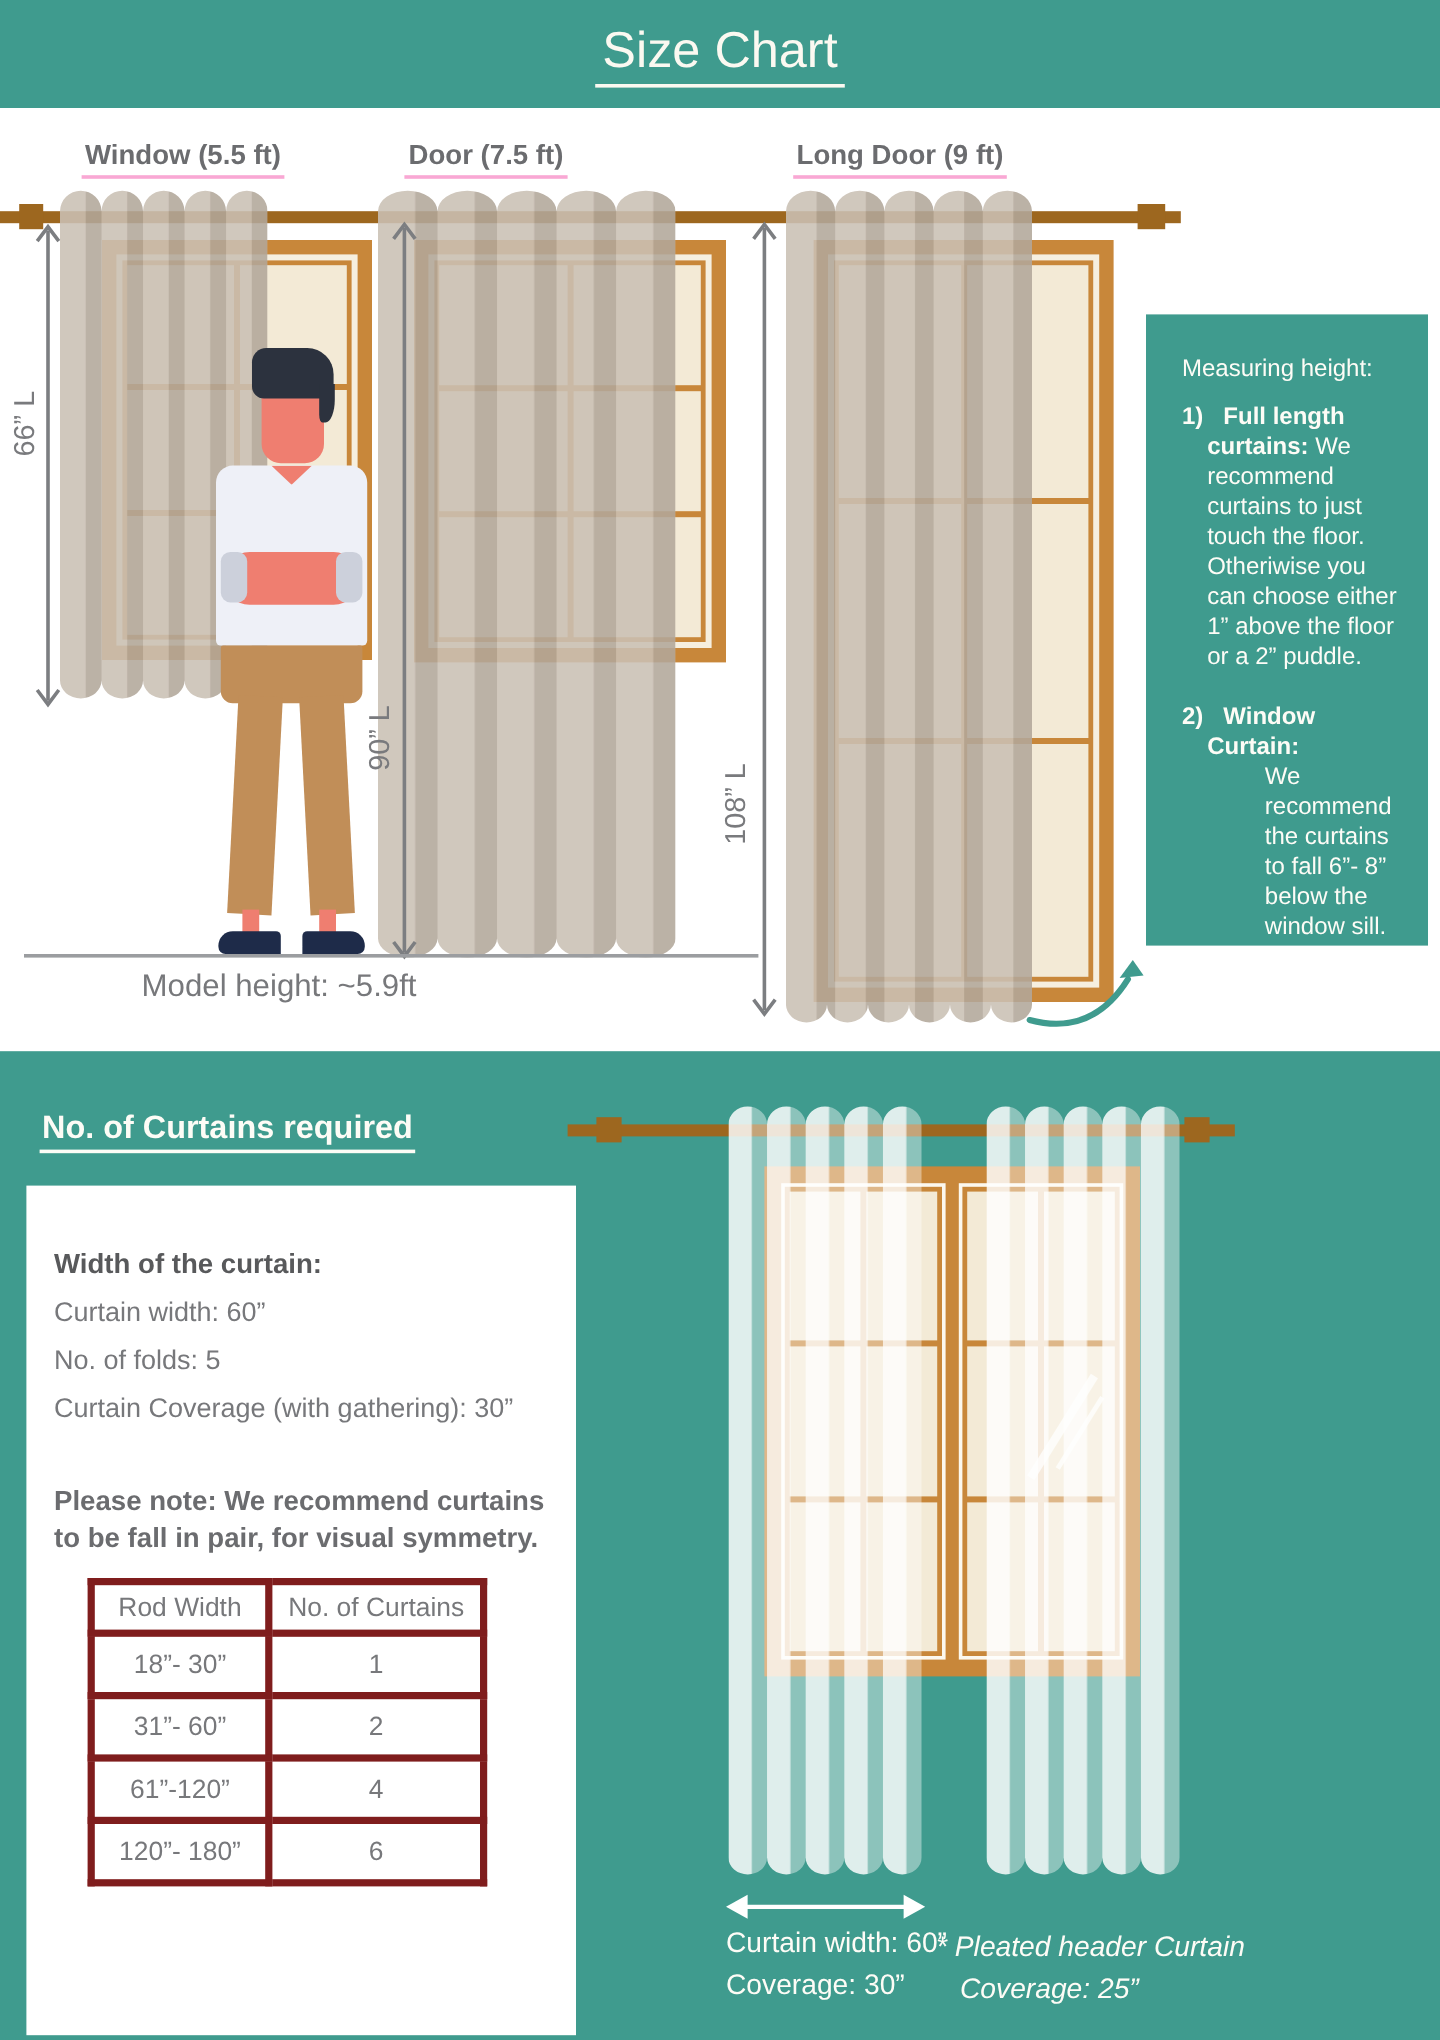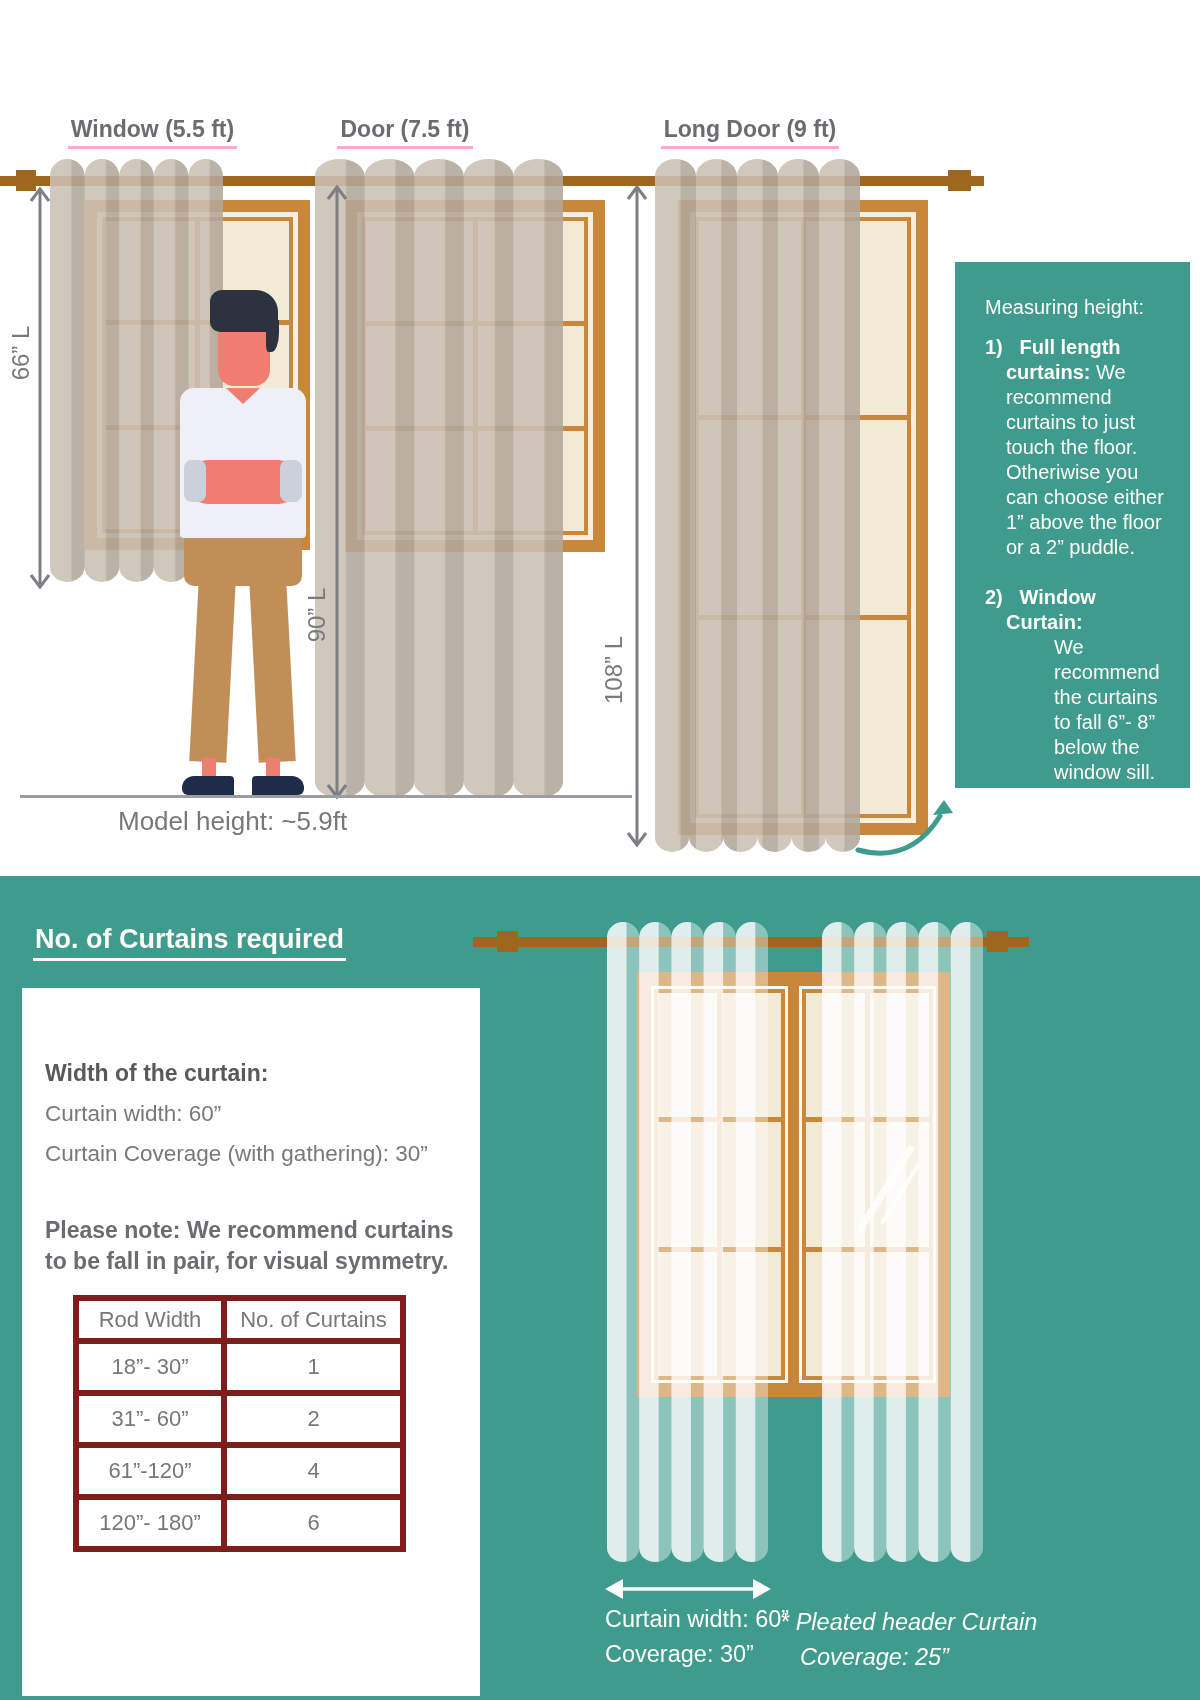--- a/index.html
+++ b/index.html
@@ -39,40 +39,43 @@
   .info-box{background:#3f9b8e;color:#fdfcf6;padding:34px 20px 0 30px;box-sizing:border-box;}
   .info-box .ib-head{font-size:20px;margin-bottom:16px;}
   .ib-item{font-size:20px;line-height:25px;padding-left:21px;text-indent:-21px;margin-bottom:25px;}
   .ib-item b{font-weight:bold;}
   .ib-block{display:block;text-indent:0;margin-left:48px;}
 
   
   .bottom-sec{left:0;top:876px;width:1200px;height:824px;background:#3f9b8e;}
   .b-head{color:#fdfcf6;font-size:27px;font-weight:bold;}
   .b-head span{border-bottom:3px solid #fdfcf6;padding:0 2px 4px;}
-  .card{background:#ffffff;box-sizing:border-box;padding:72px 20px 0 23px;}
+  .card{background:#ffffff;box-sizing:border-box;padding:52px 20px 0 23px;}
   .card .c-bold{color:#58595b;font-size:23px;font-weight:bold;}
   .card .c-line{color:#77787b;font-size:22.5px;margin-top:14px;}
   .card .c-note{color:#6b6c6f;font-size:23px;font-weight:bold;line-height:31px;margin-top:48px;width:412px;}
   .card .c-tablehead{margin-top:54px;}
   table.sizes{border-collapse:collapse;margin:18px 0 0 28px;}
   table.sizes td,table.sizes th{border:6px solid #7f1d1d;color:#77787b;font-size:22px;font-weight:normal;
       text-align:center;padding:0;height:46px;}
   table.sizes th{height:37px;}
   .col-rod{width:142px;}
   .col-no{width:173px;}
 
   .w-label{color:#fdfcf6;font-size:23.5px;}
   .w-label.it{font-style:italic;}
 </style>
 </head>
 <body>
 
 <div class="canvas">
 
+  <div class="abs banner">
+    <span>Size Chart</span>
+  </div>
 
   <div class="abs glabel" style="left:60px;top:116px;width:185px;">
     <span>Window (5.5 ft)</span>
   </div>
   <div class="abs glabel" style="left:330px;top:116px;width:150px;">
     <span>Door (7.5 ft)</span>
   </div>
   <div class="abs glabel" style="left:655px;top:116px;width:190px;">
     <span>Long Door (9 ft)</span>
   </div>
@@ -200,20 +203,21 @@
 
   <div class="abs bottom-sec">
 
     <div class="abs b-head" style="left:33px;top:48px;">
       <span>No. of Curtains required</span>
     </div>
 
     <div class="abs card" style="left:22px;top:112px;width:458px;height:708px;">
       <div class="c-bold">Width of the curtain:</div>
       <div class="c-line">Curtain width: 60”</div>
+      <div class="c-line">No. of folds: 5</div>
       <div class="c-line">Curtain Coverage (with gathering): 30”</div>
       <div class="c-note">Please note: We recommend curtains to be fall in pair, for visual symmetry.</div>
       <table class="sizes">
         <tbody>
             <tr>
           <th class="col-rod">Rod Width</th>
           <th class="col-no">No. of Curtains</th>
         </tr>
         <tr>
           <td>18”- 30”</td>

